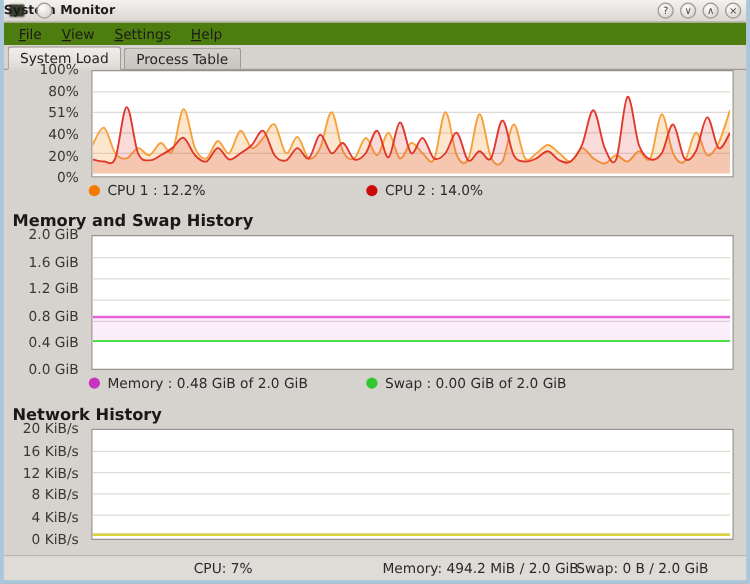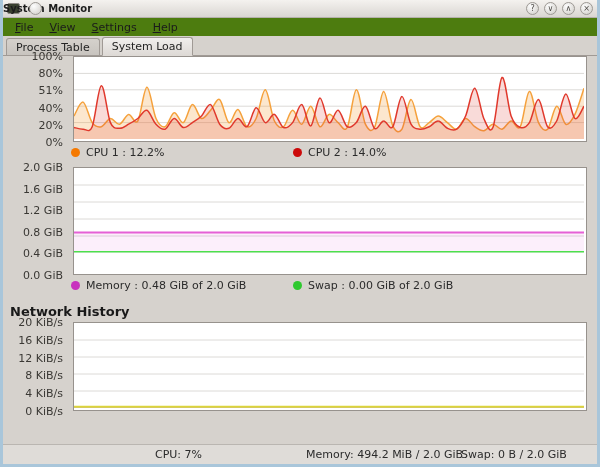--- a/index.html
+++ b/index.html
@@ -68,22 +68,22 @@
   </div>
 
   <div class="menubar">
     <span class="menu-item"><u>F</u><span>ile</span></span>
     <span class="menu-item"><u>V</u><span>iew</span></span>
     <span class="menu-item"><u>S</u><span>ettings</span></span>
     <span class="menu-item"><u>H</u><span>elp</span></span>
   </div>
 
   <div class="tabbar">
+    <div class="tab active">System Load</div>
     <div class="tab inactive">Process Table</div>
-    <div class="tab active">System Load</div>
   </div>
 
   <div class="content">
 
     <div class="chart-row h-cpu">
       <div class="ylabels">
           <div class="ytick" style="top: 0%;">100%</div>
           <div class="ytick" style="top: 20%;">80%</div>
           <div class="ytick" style="top: 40%;">51%</div>
           <div class="ytick" style="top: 60%;">40%</div>
@@ -108,20 +108,21 @@
         <span class="legend-dot" style="background: rgb(245, 121, 0);"></span>
         <span>CPU 1 : 12.2%</span>
       </span>
       <span class="legend-item second">
         <span class="legend-dot" style="background: rgb(204, 10, 10);"></span>
         <span>CPU 2 : 14.0%</span>
       </span>
     </div>
 
     <div class="gap-s"></div>
+    <div class="section-title">Memory and Swap History</div>
     <div class="chart-row h-mem">
       <div class="ylabels">
           <div class="ytick" style="top: 0%;">2.0 GiB</div>
           <div class="ytick" style="top: 20%;">1.6 GiB</div>
           <div class="ytick" style="top: 40%;">1.2 GiB</div>
           <div class="ytick" style="top: 60%; margin-left: 48px;">0.8 GiB</div>
           <div class="ytick" style="top: 80%;">0.4 GiB</div>
           <div class="ytick" style="top: 100%;">0.0 GiB</div>
         </div>
       <div class="plot">

